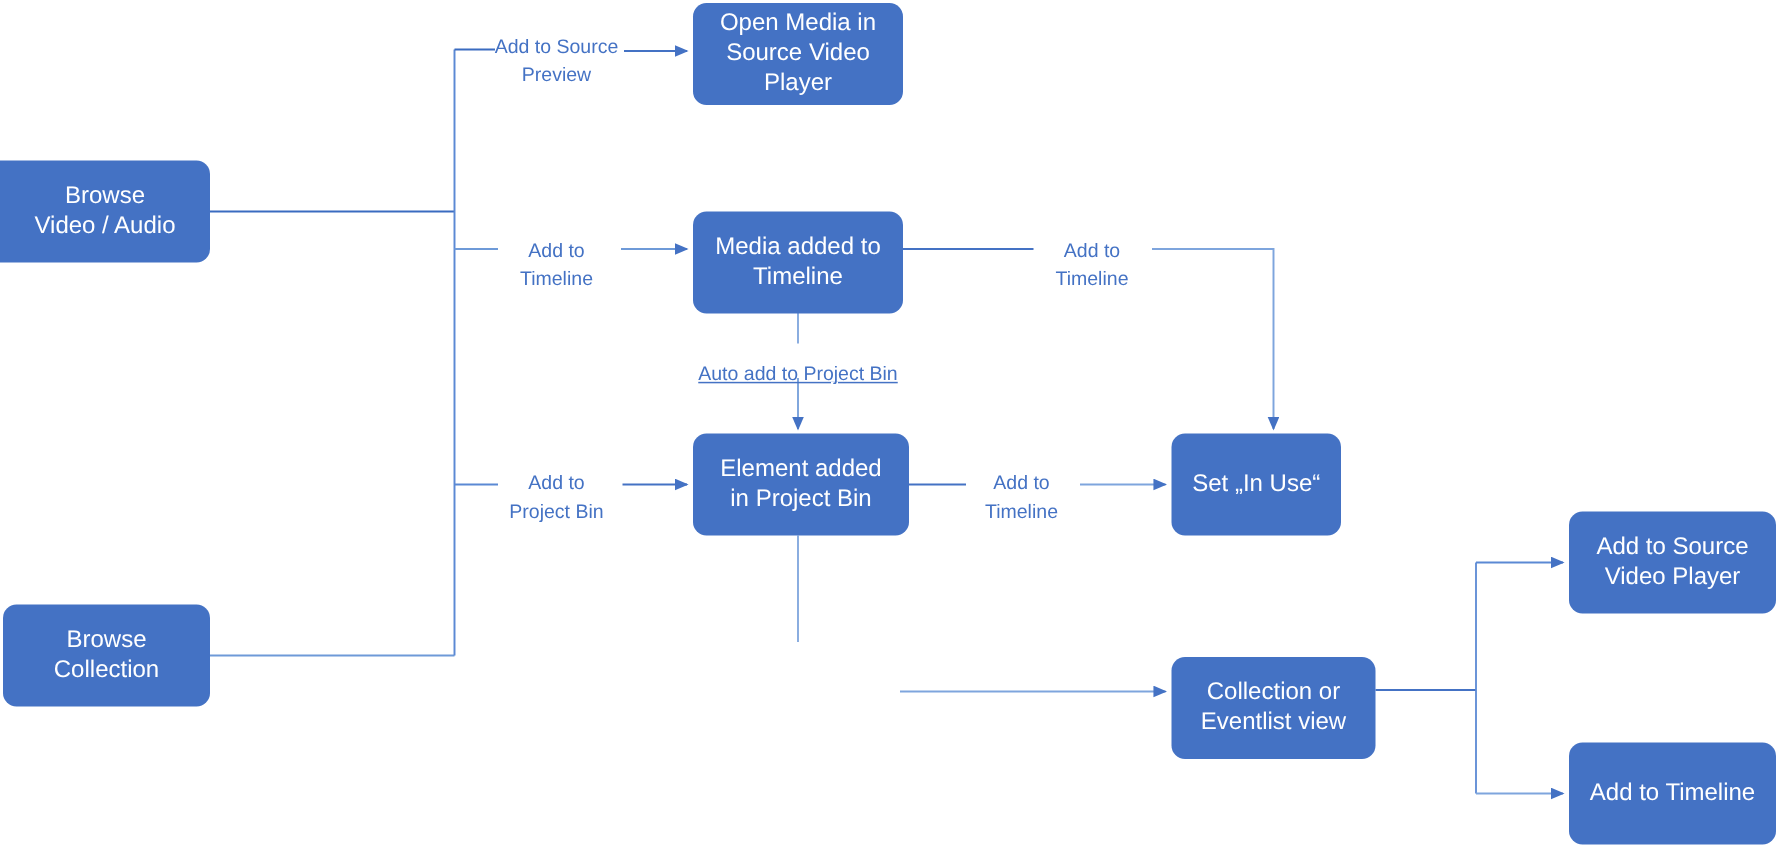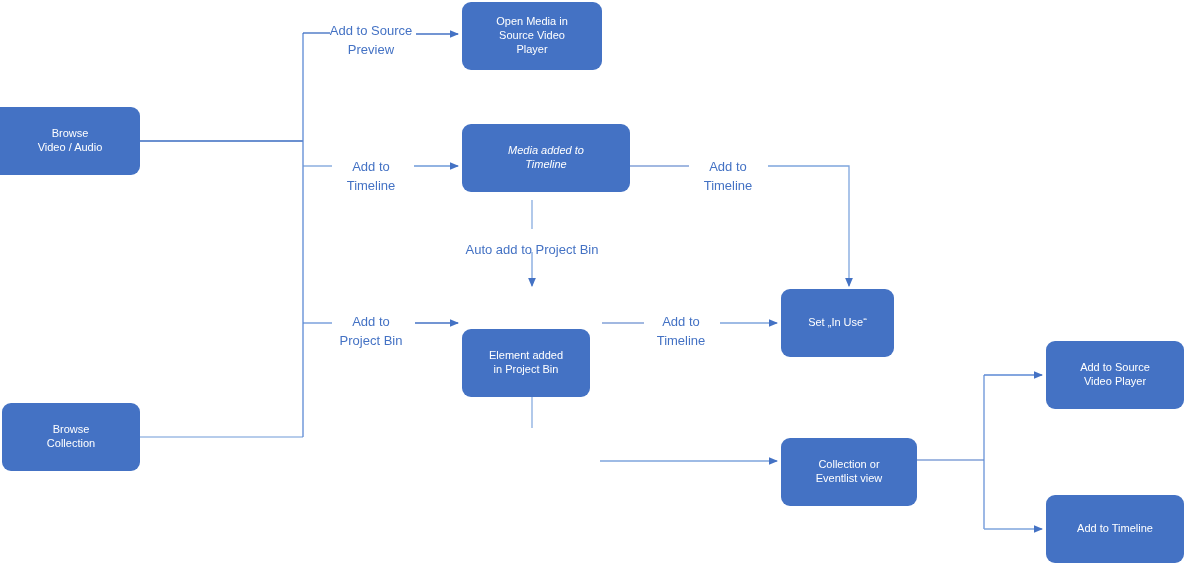--- a/index.html
+++ b/index.html
@@ -25,21 +25,21 @@
   .node {
     position: absolute;
     background: #4472C4;
     border-radius: 9px;
     color: #ffffff;
     display: flex;
     align-items: center;
     justify-content: center;
     text-align: center;
     line-height: 1.25;
-    font-size: 11px;
+    font-size: 16px;
     font-family: "Liberation Sans", sans-serif;
     box-sizing: border-box;
     padding: 2px 6px;
     white-space: pre-line;
   }
   .edge-label {
     position: absolute;
     color: #4472C4;
     font-size: 13px;
     font-family: "Liberation Sans", sans-serif;
@@ -133,26 +133,26 @@
     <span>Browse
 Video / Audio</span>
   </div>
 
   <div class="node" style="left:462px; top:2px; width:140px; height:68px;">
     <span>Open Media in
 Source Video
 Player</span>
   </div>
 
-  <div class="node" style="left:462px; top:124px; width:168px; height:68px;font-style:italic;">
+  <div class="node" style="left:462px; top:141px; width:140px; height:68px;">
     <span>Media added to
 Timeline</span>
   </div>
 
-  <div class="node" style="left:462px; top:289px; width:128px; height:68px;margin-top:40px;">
+  <div class="node" style="left:462px; top:289px; width:144px; height:68px;">
     <span>Element added
 in Project Bin</span>
   </div>
 
   <div class="node" style="left:781px; top:289px; width:113px; height:68px;">
     <span>Set „In Use“</span>
   </div>
 
   <div class="node" style="left:2px; top:403px; width:138px; height:68px;">
     <span>Browse
@@ -181,21 +181,21 @@
   <div class="edge-label" style="left:371px; top:168px;">
     <span>Add to
 Timeline</span>
   </div>
 
   <div class="edge-label" style="left:728px; top:168px;">
     <span>Add to
 Timeline</span>
   </div>
 
-  <div class="edge-label" style="left:532px; top:241px;">
+  <div class="edge-label" style="left:532px; top:241px;text-decoration:underline;">
     <span>Auto add to Project Bin</span>
   </div>
 
   <div class="edge-label" style="left:371px; top:323px;">
     <span>Add to
 Project Bin</span>
   </div>
 
   <div class="edge-label" style="left:681px; top:323px;">
     <span>Add to

